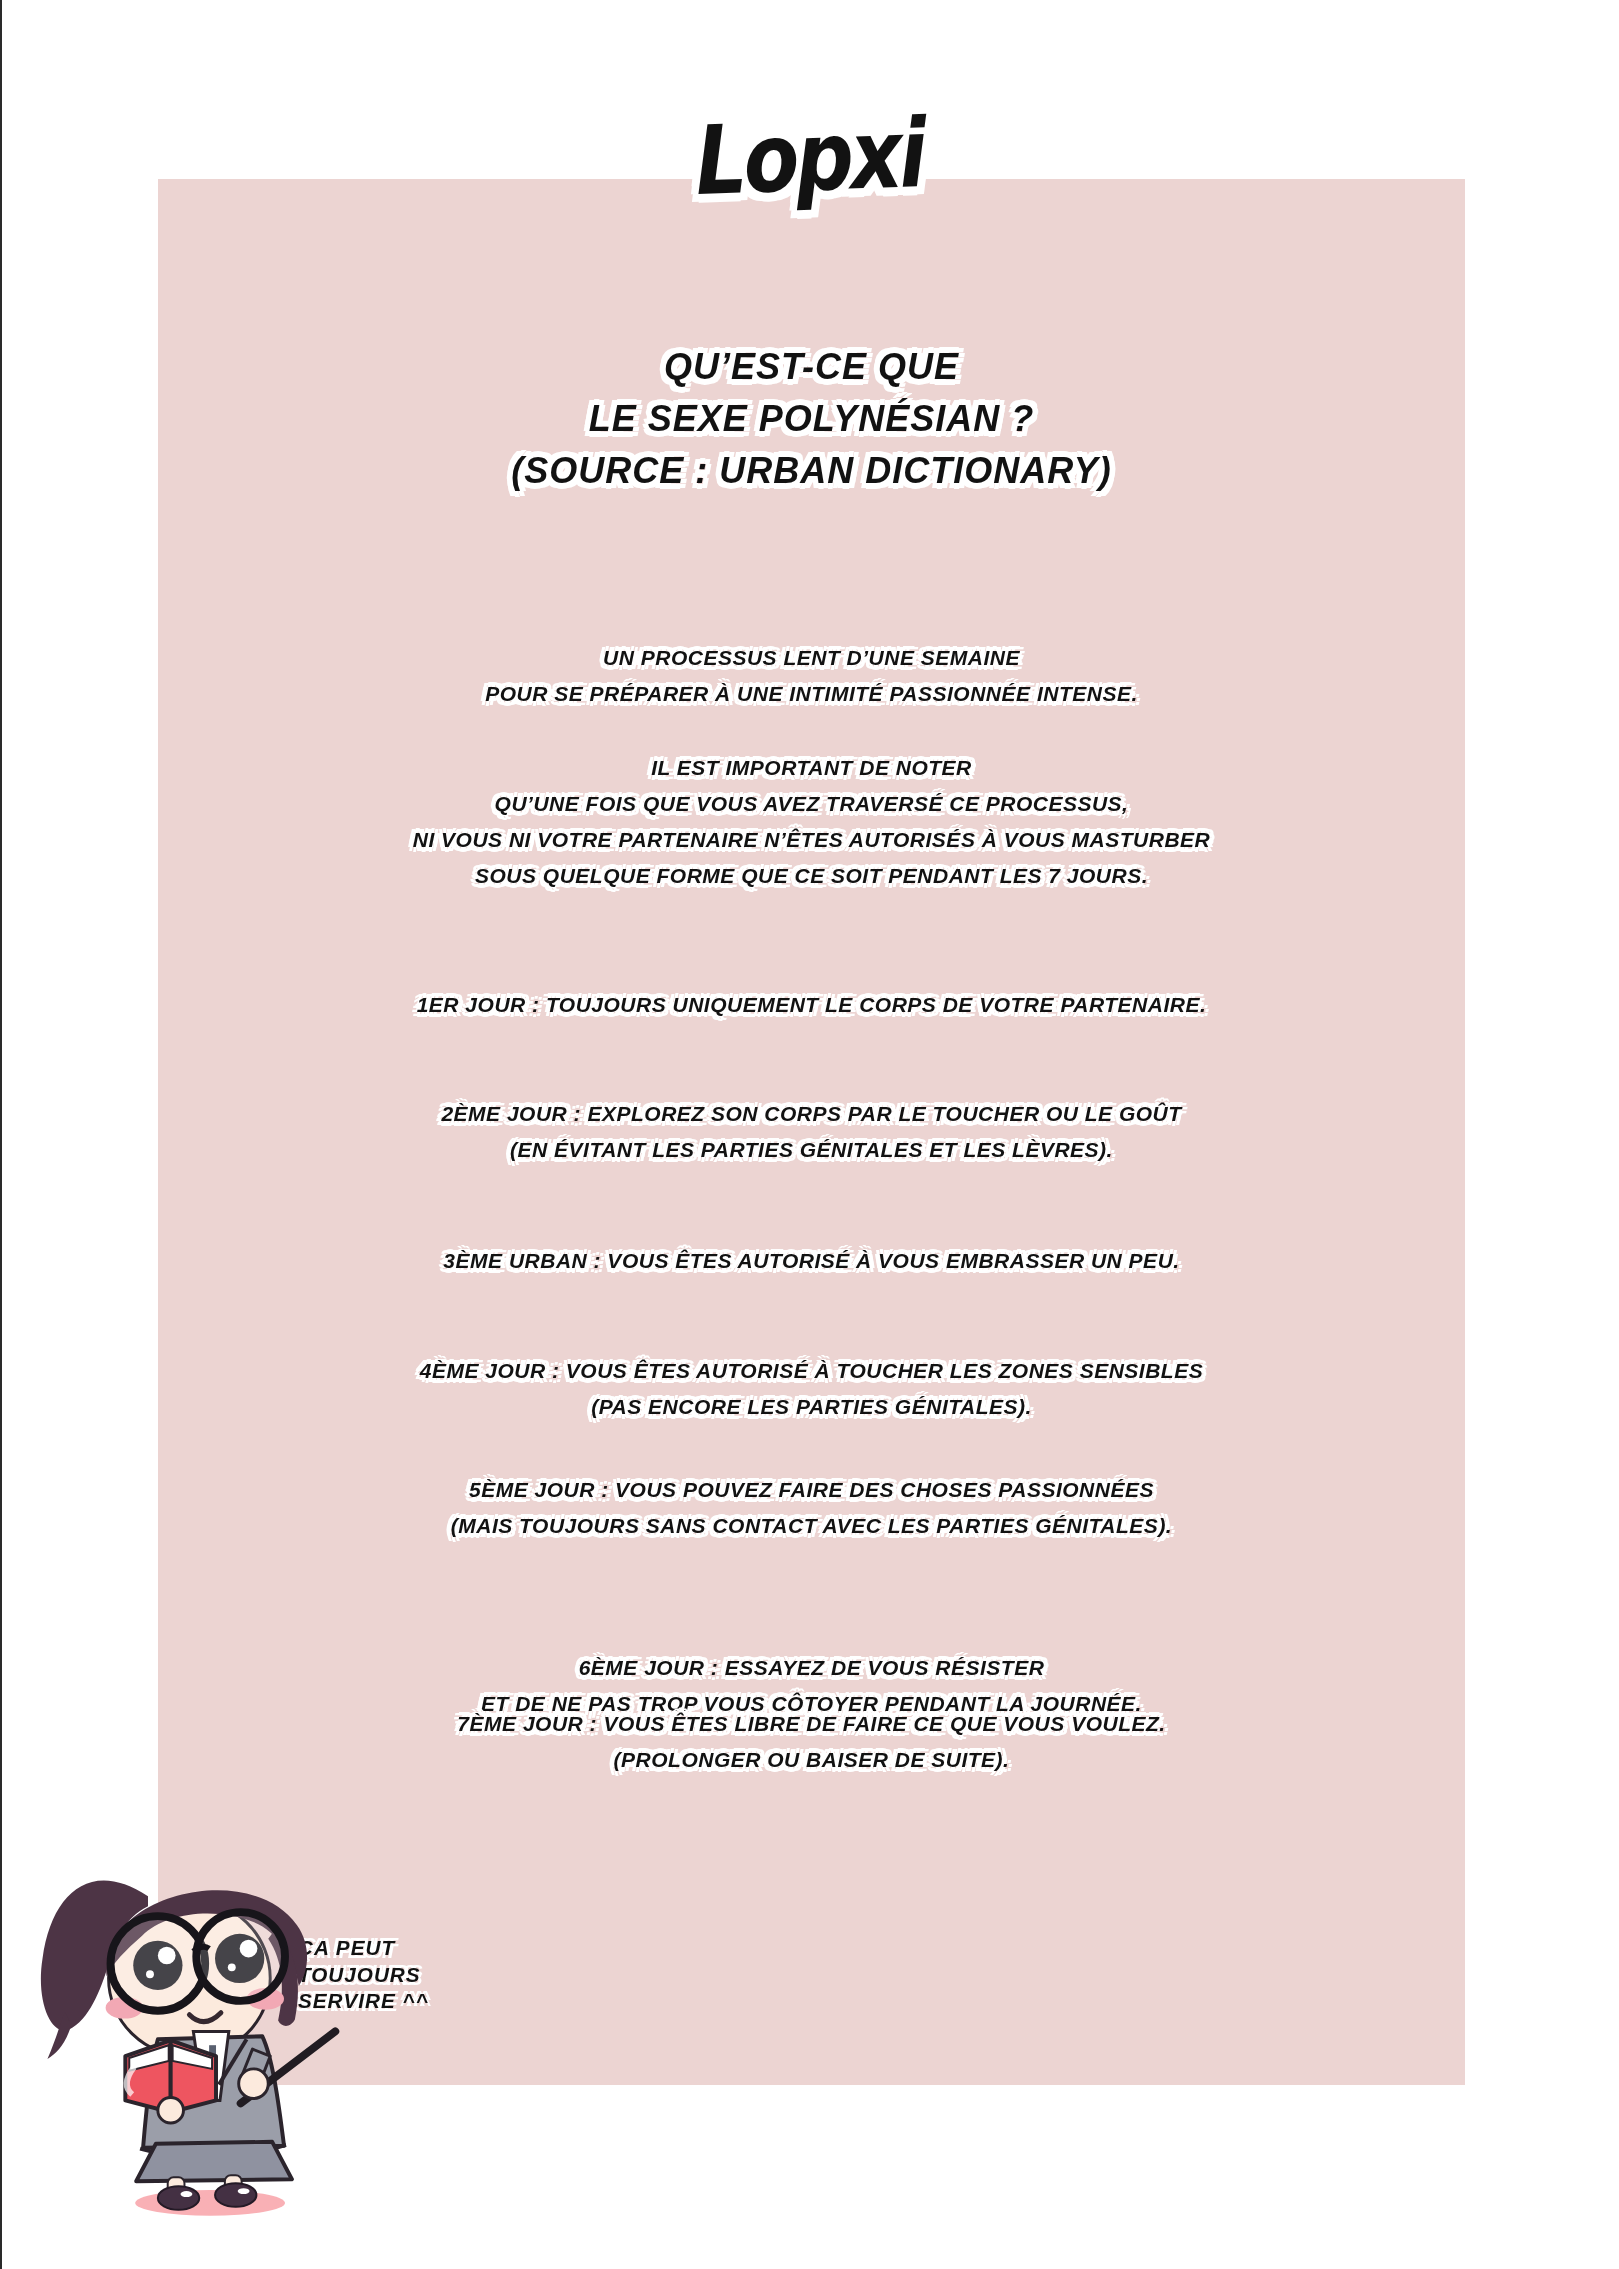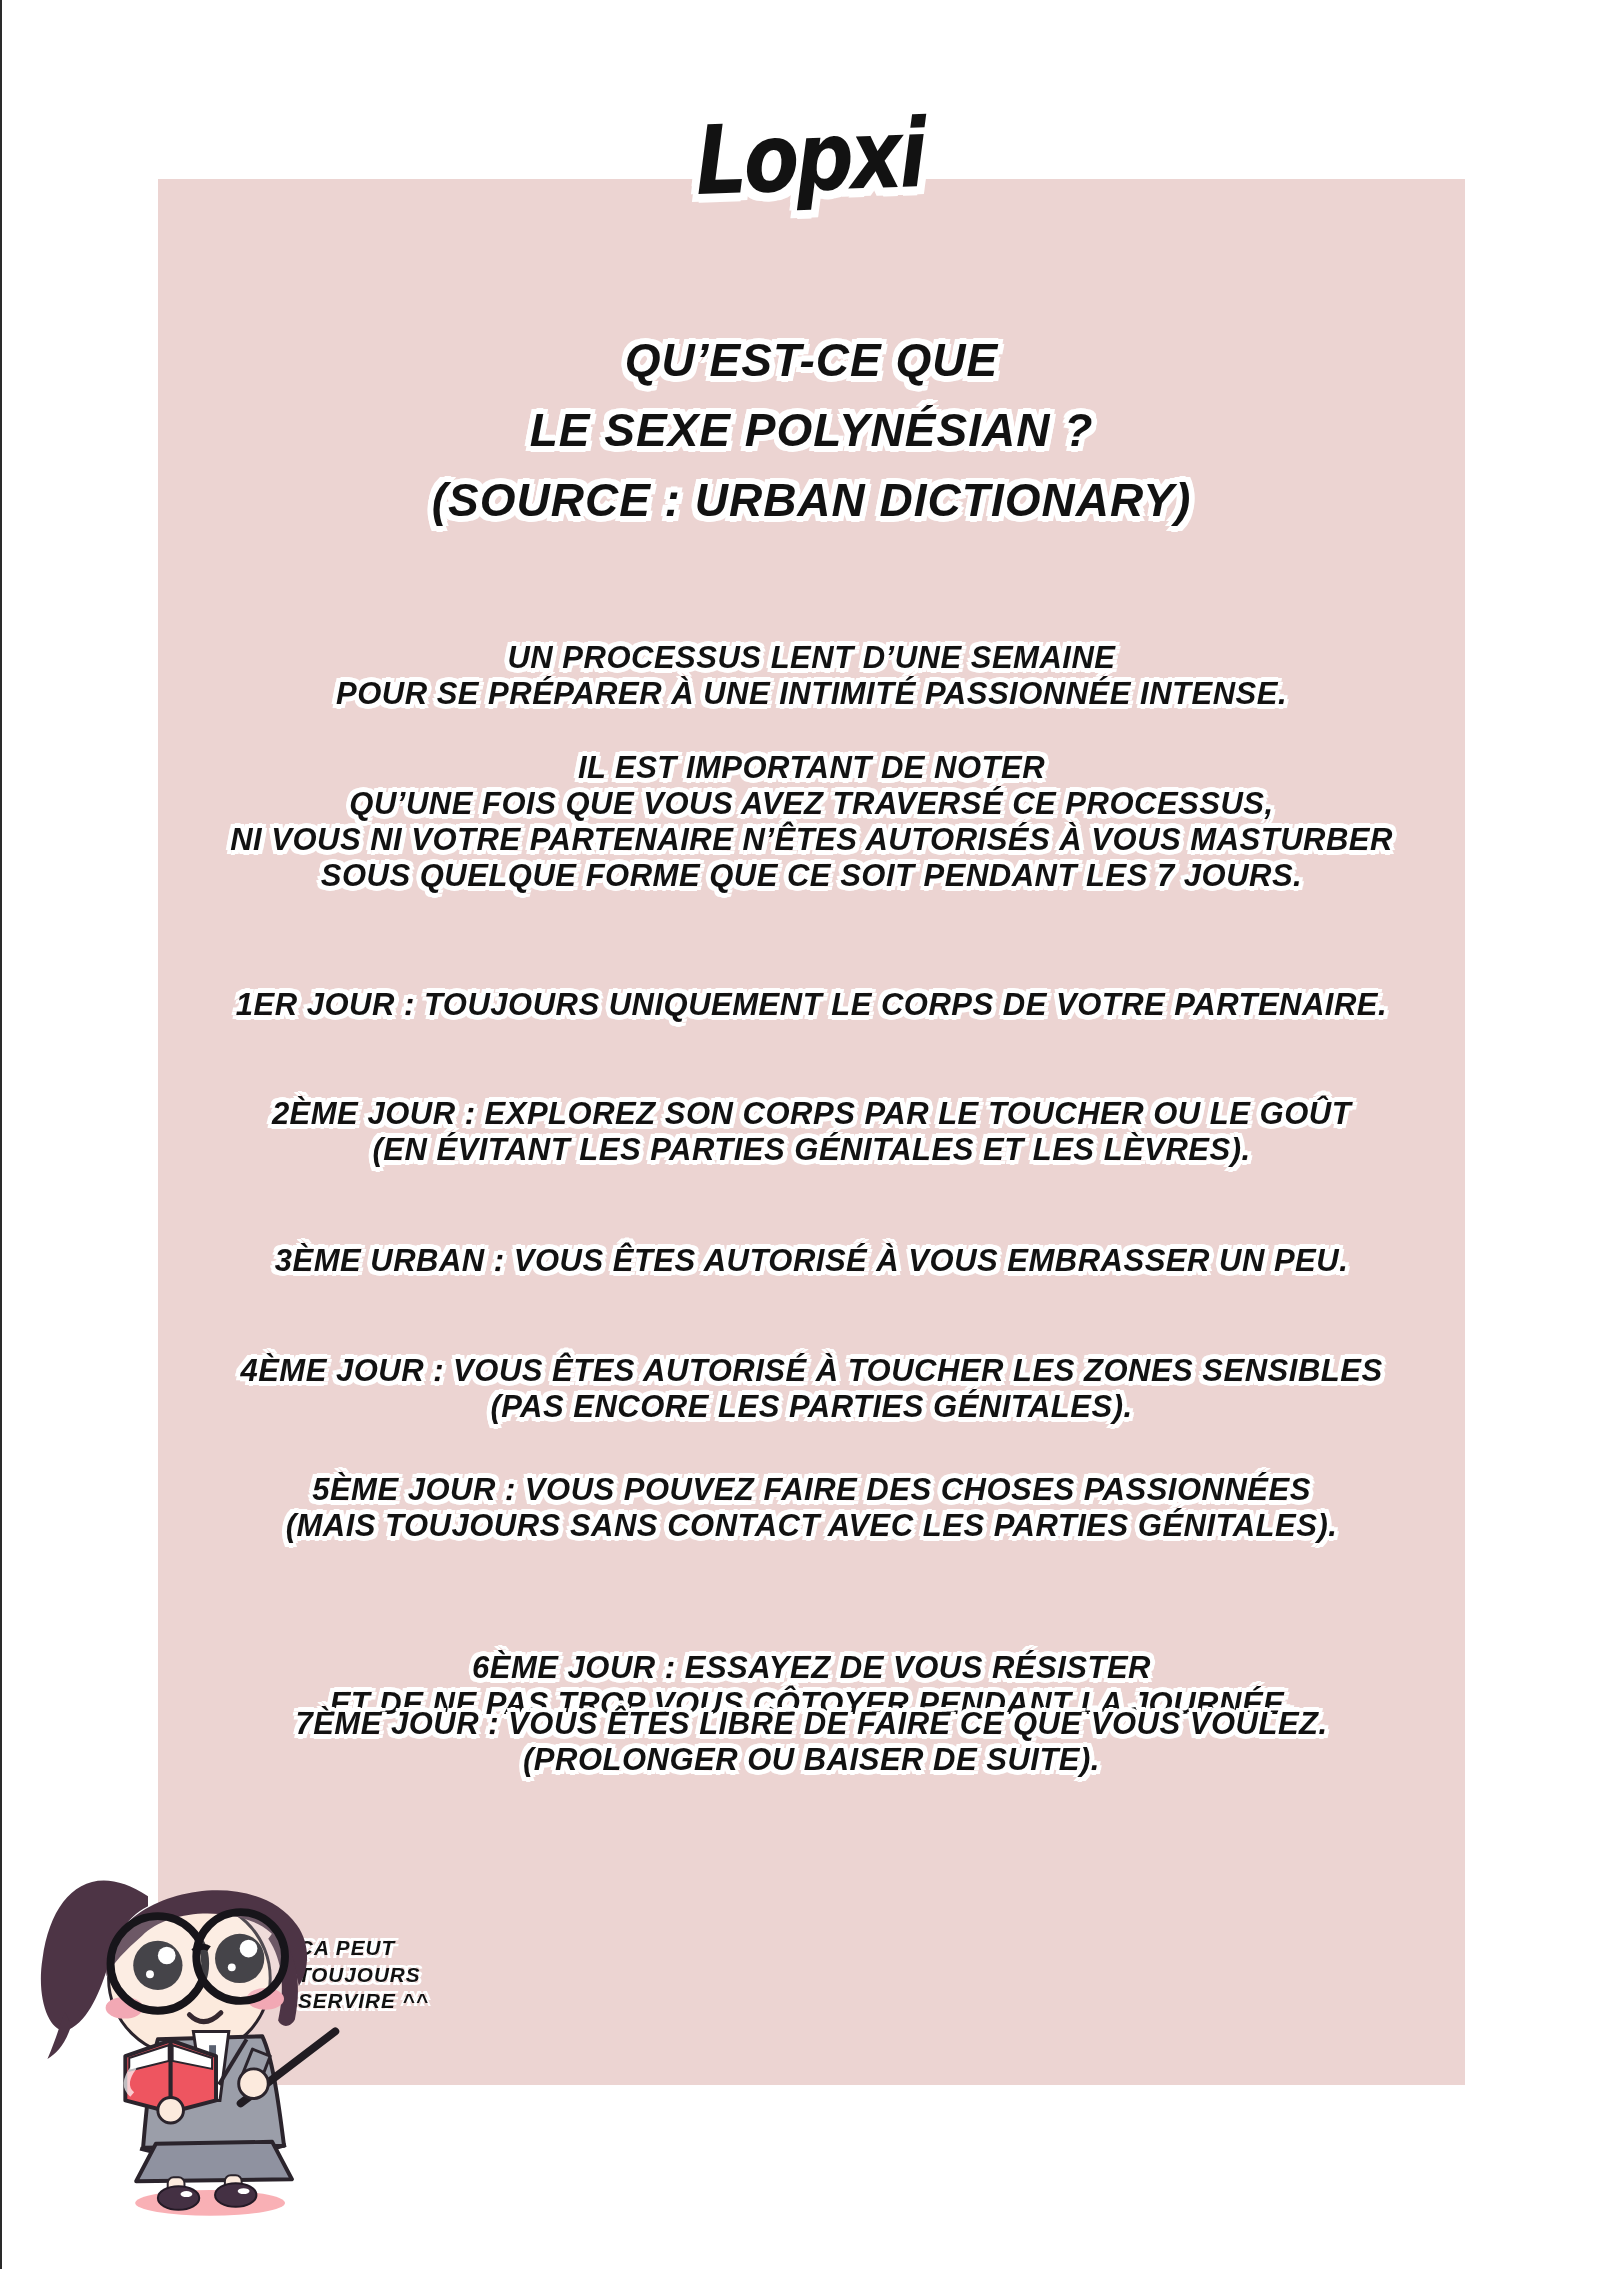--- a/index.html
+++ b/index.html
@@ -34,29 +34,29 @@
     font-family:"DejaVu Sans",sans-serif;
     font-size:95px;letter-spacing:-3.9px;
     transform:rotate(-2deg) scaleX(.85);
     text-shadow:
       -7.9px -7.9px 0 var(--outline), 7.9px -7.9px 0 var(--outline),
       -7.9px  7.9px 0 var(--outline), 7.9px  7.9px 0 var(--outline),
       -8.9px  0   0 var(--outline), 8.9px  0   0 var(--outline),
        0   -8.9px 0 var(--outline), 0    8.9px 0 var(--outline);
   }
   .heading{
-    top:325px;font-size:46px;line-height:70px;letter-spacing:1px;
+    top:341px;font-size:36px;line-height:52px;letter-spacing:1px;
     text-shadow:
       -4.9px -4.9px 0 var(--outline), 4.9px -4.9px 0 var(--outline),
       -4.9px  4.9px 0 var(--outline), 4.9px  4.9px 0 var(--outline),
       -5.9px  0   0 var(--outline), 5.9px  0   0 var(--outline),
        0   -5.9px 0 var(--outline), 0    5.9px 0 var(--outline);
   }
   .para{
-    font-size:31px;line-height:36px;
+    font-size:21px;line-height:36px;
     text-shadow:
       -3.9px -3.9px 0 var(--outline), 3.9px -3.9px 0 var(--outline),
       -3.9px  3.9px 0 var(--outline), 3.9px  3.9px 0 var(--outline),
       -4.9px  0   0 var(--outline), 4.9px  0   0 var(--outline),
        0   -4.9px 0 var(--outline), 0    4.9px 0 var(--outline);
   }
   .caption{
     position:absolute;left:298px;top:1935px;width:236px;text-align:left;
     color:var(--text);font-weight:700;font-style:italic;
     font-size:20.7px;line-height:26.6px;letter-spacing:1px;white-space:pre-line;

